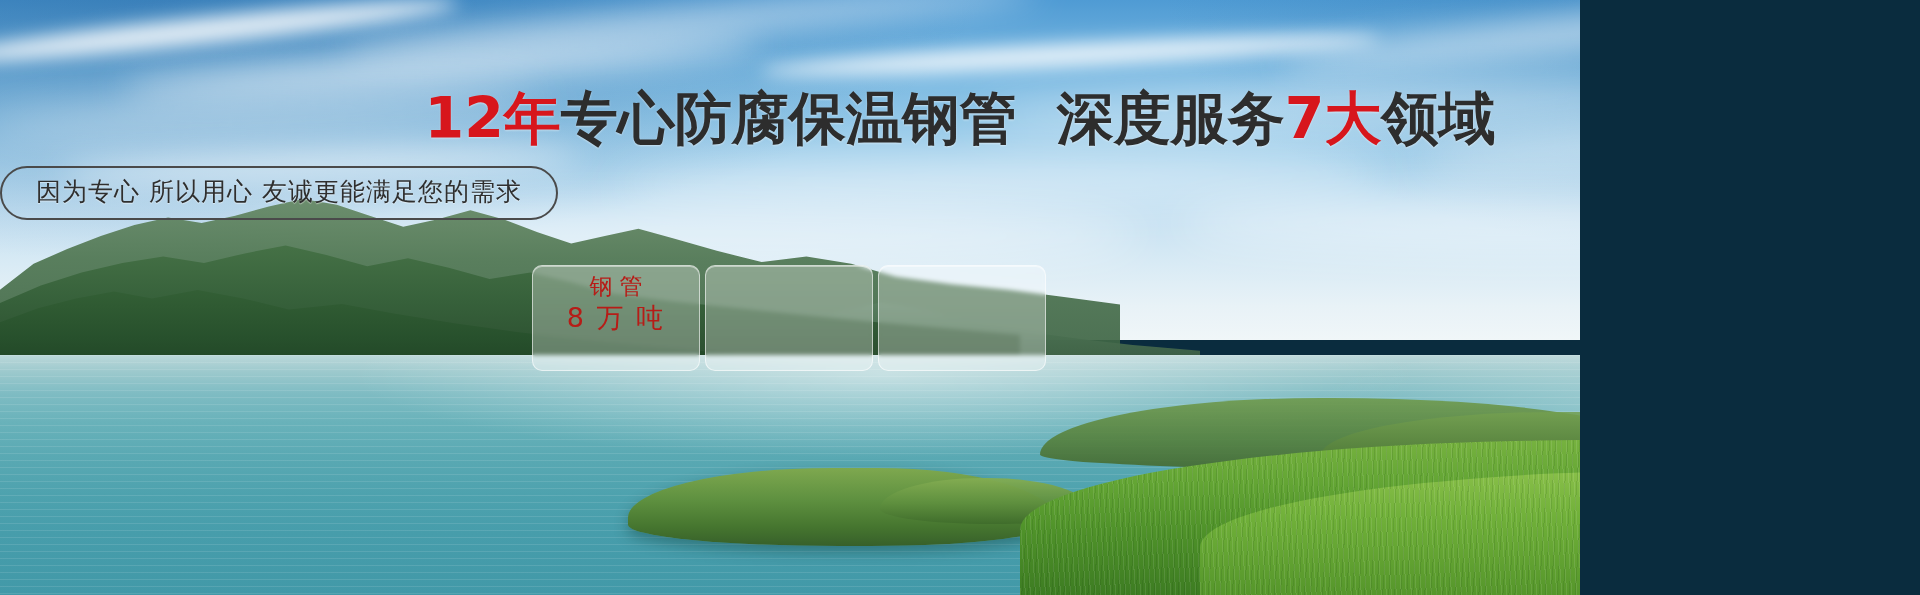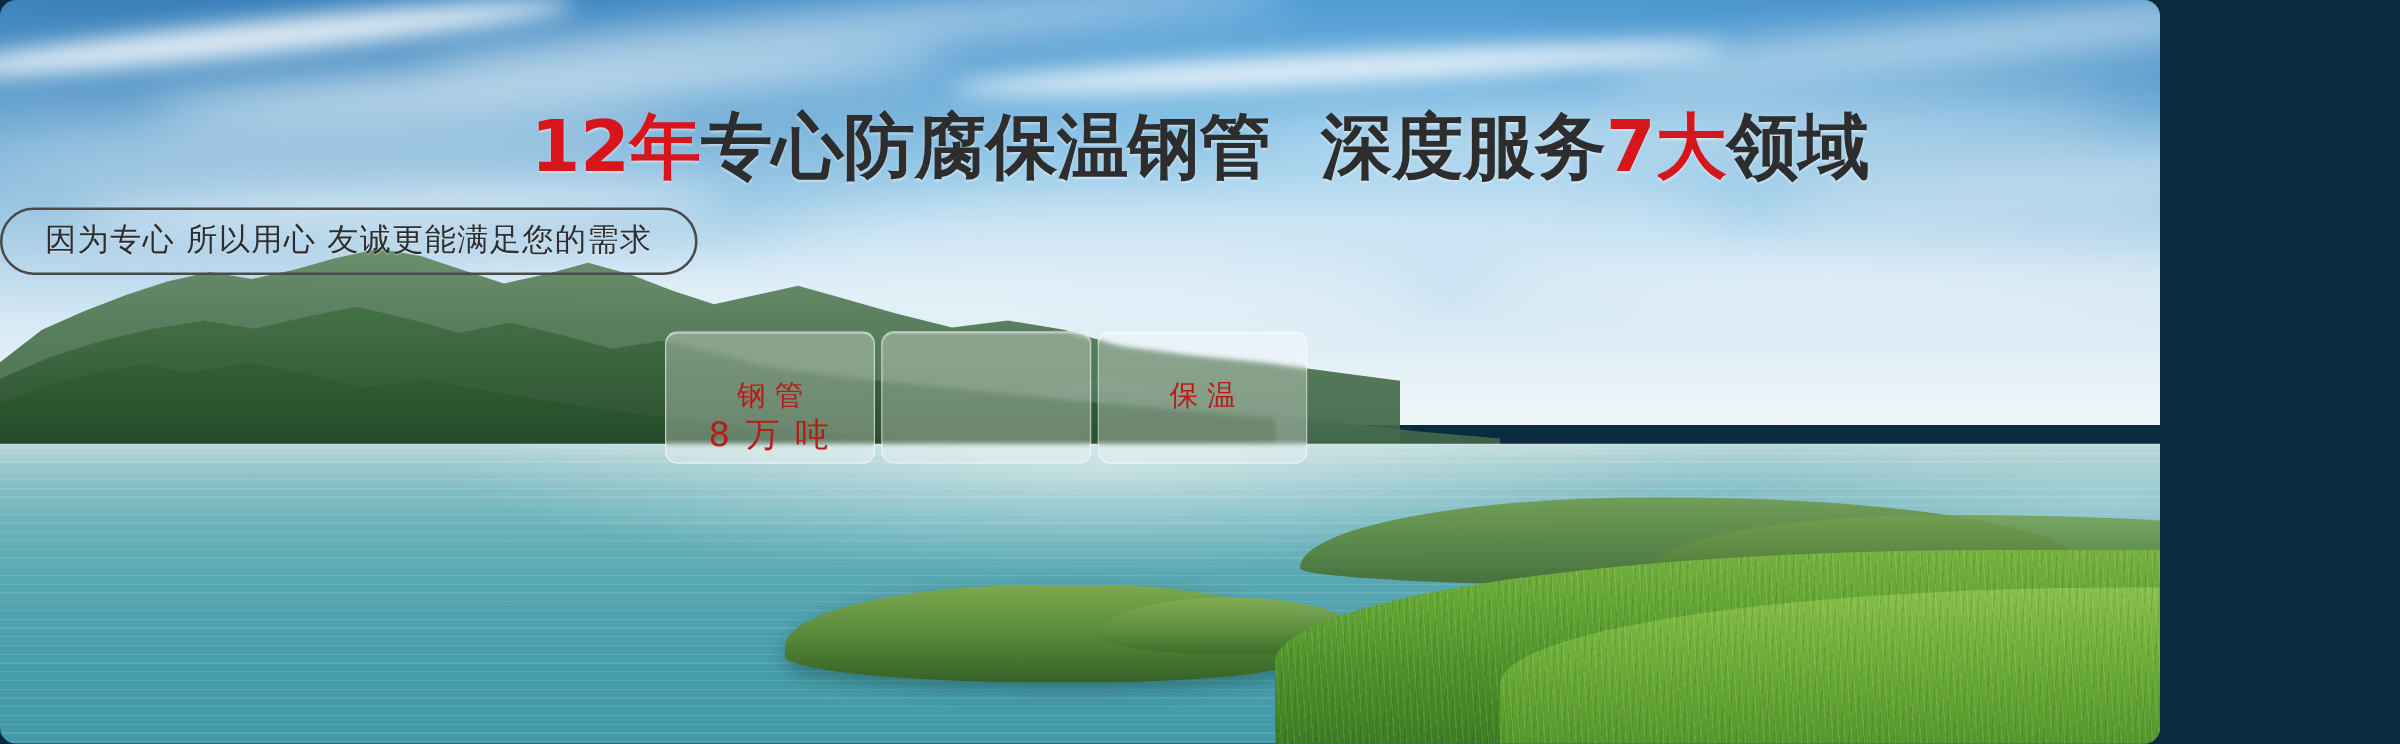--- a/index.html
+++ b/index.html
@@ -6,23 +6,22 @@
 
   html, body {
     width:1920px; height:595px;
     overflow:hidden;
     background:#0a2c3e;
     font-family:"DejaVu Sans","Liberation Sans",sans-serif;
   }
 
   .banner {
     position:relative;
-    width:1728px; height:595px;
+    width:1580px; height:595px;
     overflow:hidden;
-    border-radius:13px;
   }
 
   
   .sky {
     position:absolute; left:0; top:0;
     width:1920px; height:340px;
     background:
       linear-gradient(to bottom,
         #4f9bd4 0%,
         #63a9da 10%,
@@ -230,21 +229,21 @@
 
   
   .cards {
     position:absolute; left:532px; top:265px;
     display:flex;
     gap:5px;
   }
   .card {
     width:168px;
     height:106px;
-    padding-top:36px;
+    padding-top:5px;
     background:rgba(255,255,255,.30);
     border:1px solid rgba(255,255,255,.58);
     border-radius:10px;
     text-align:center;
     backdrop-filter:blur(2px);
     box-shadow:inset 0 1px 0 rgba(255,255,255,.45);
   }
   .card-title {
     font-size:23px;
     line-height:30px;
@@ -318,18 +317,17 @@
 
     <div class="card">
       <div class="card-title">钢管</div>
       <div class="card-value"><span>8 万 吨</span></div>
     </div>
 
     <div class="card">
     </div>
 
     <div class="card">
-      <div class="card-title">保温</div>
     </div>
 
   </div>
 
 </div>
 
 </body></html>

